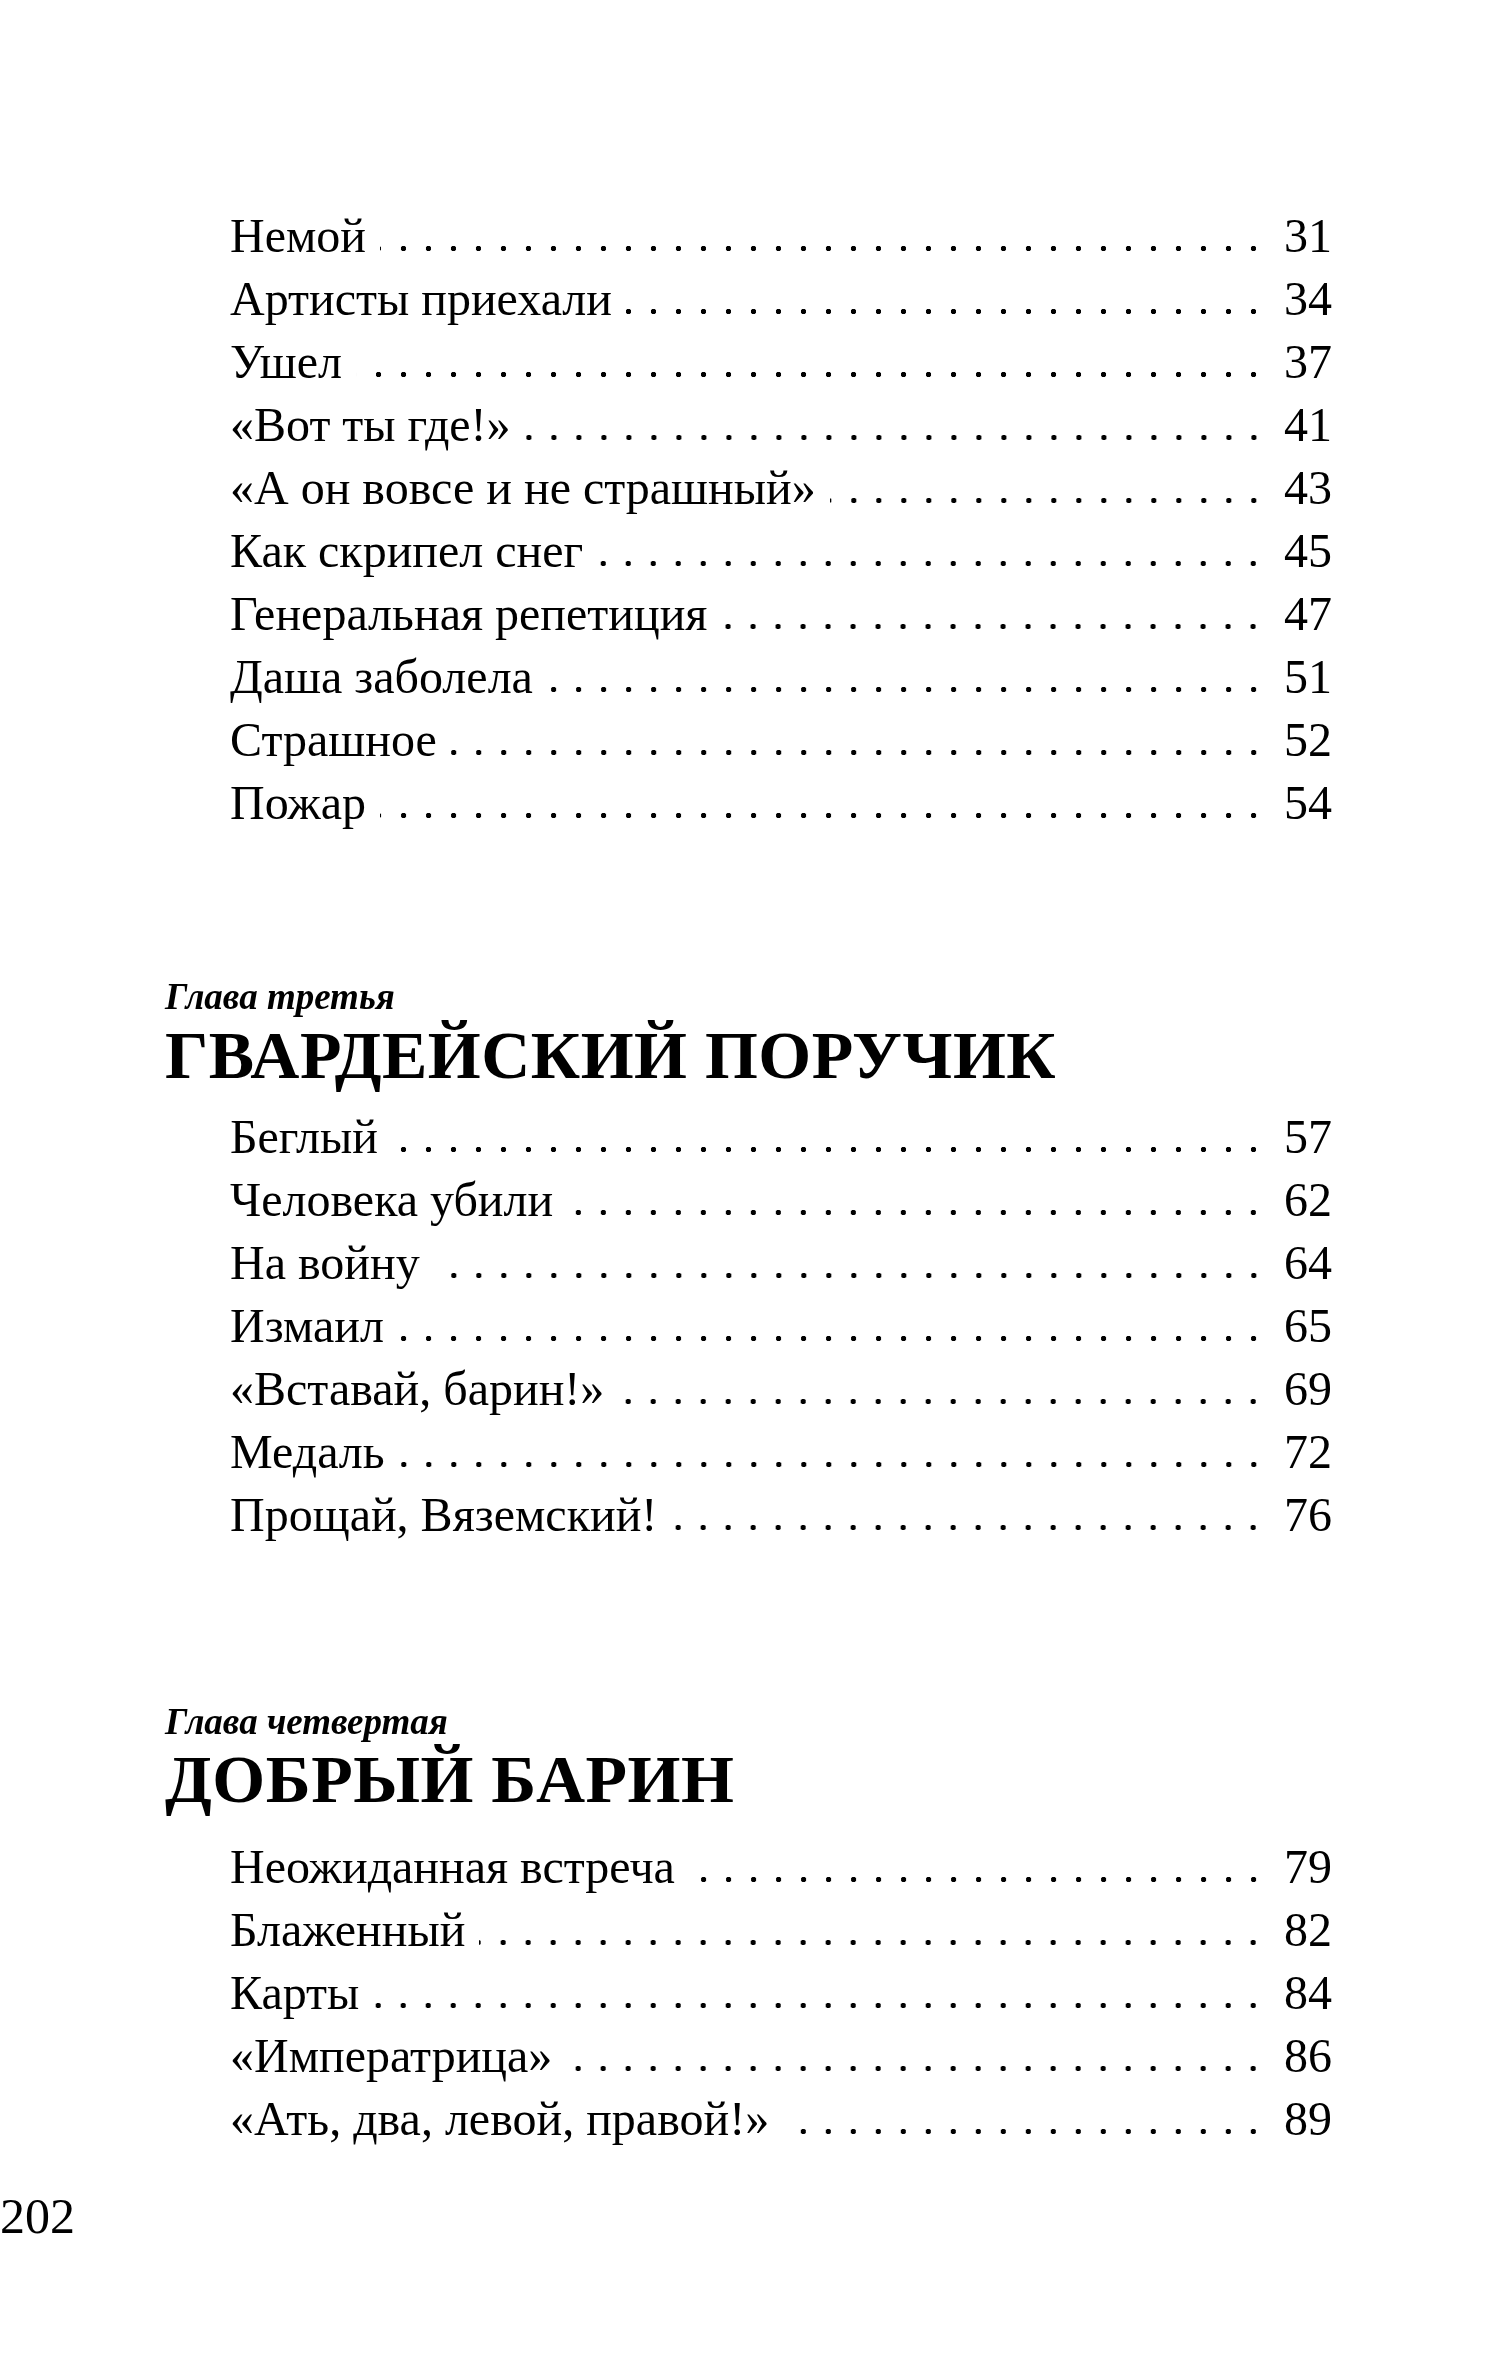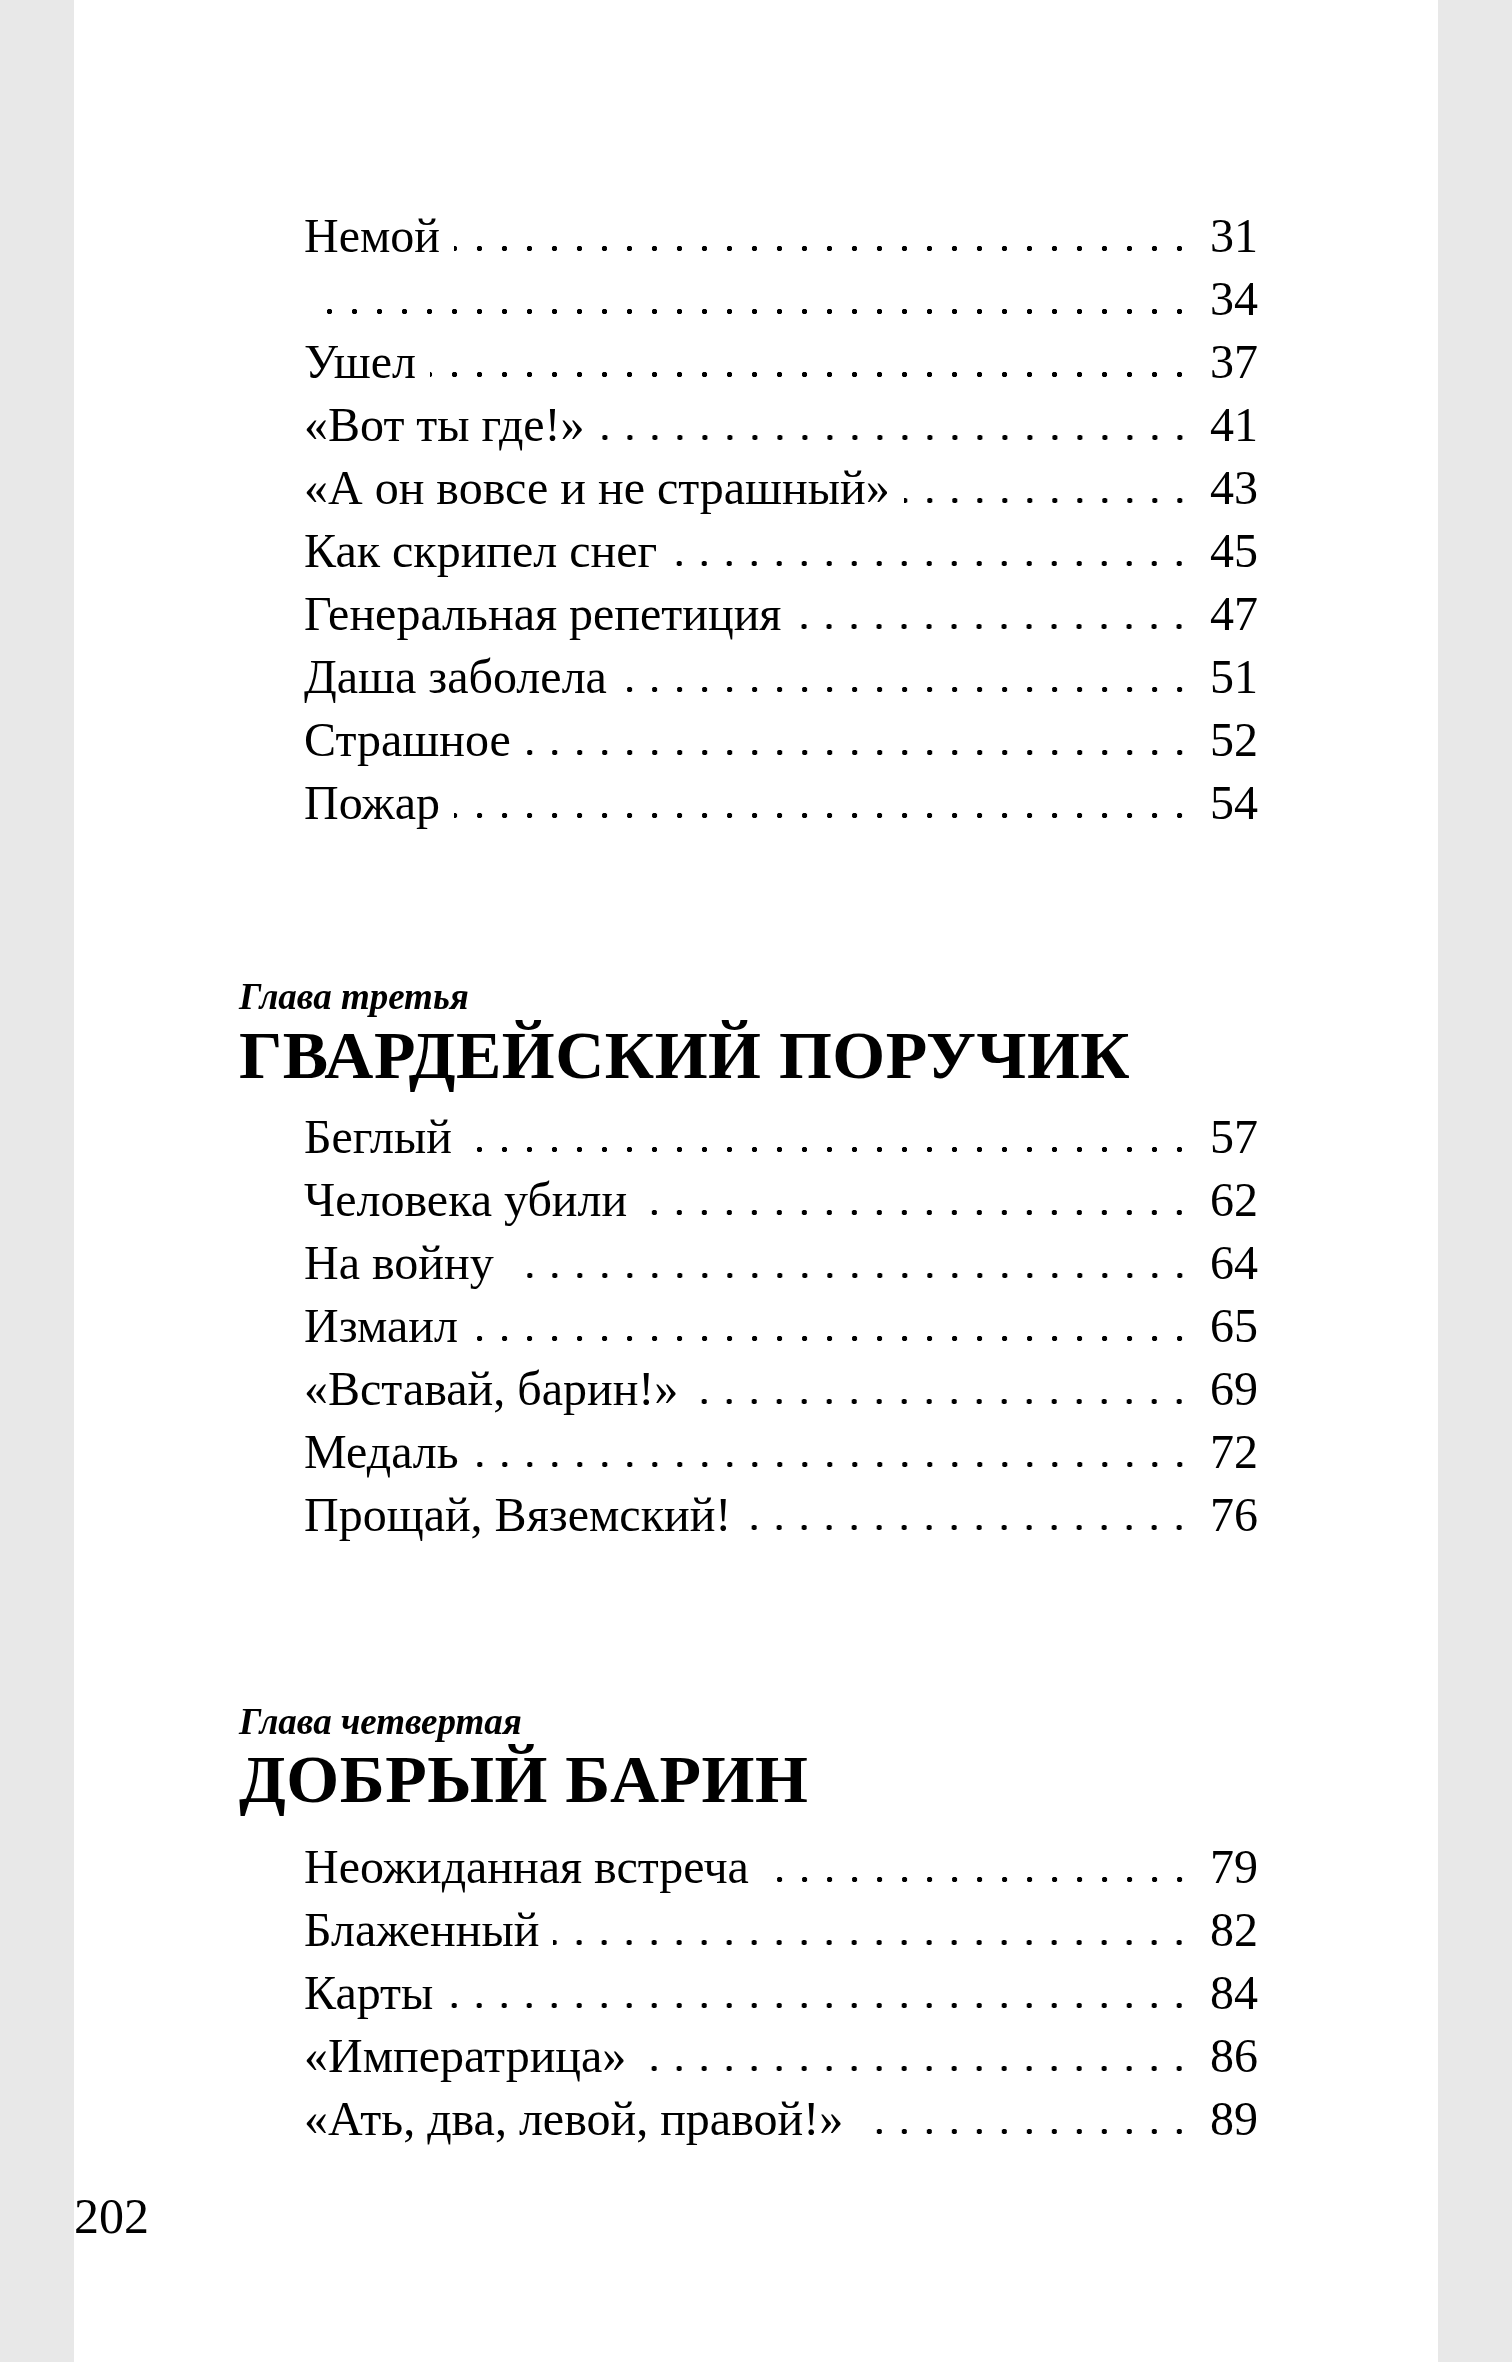--- a/index.html
+++ b/index.html
@@ -1,18 +1,18 @@
 <!DOCTYPE html>
 <html lang="ru"><head>
 <meta charset="utf-8">
 <style>
   html, body { margin: 0; padding: 0; background: #e8e8e8; }
   .page {
     position: relative;
-    width: 1364px;
+    width: 1512px;
     height: 2362px;
     margin: 0 auto;
     background: #ffffff;
     font-family: "Liberation Serif", "DejaVu Serif", serif;
     color: #000;
     overflow: hidden;
   }
   .rows {
     position: absolute;
     left: 230px;
@@ -70,20 +70,21 @@
 
 <div class="page">
 
   <section class="rows" style="top:204px">
     <div class="row">
       <span class="t">Немой</span>
       <span class="leader"></span>
       <span class="p">31</span>
     </div>
     <div class="row">
+      <span class="t">Артисты приехали</span>
       <span class="leader"></span>
       <span class="p">34</span>
     </div>
     <div class="row">
       <span class="t">Ушел</span>
       <span class="leader"></span>
       <span class="p">37</span>
     </div>
     <div class="row">
       <span class="t">«Вот ты где!»</span>

